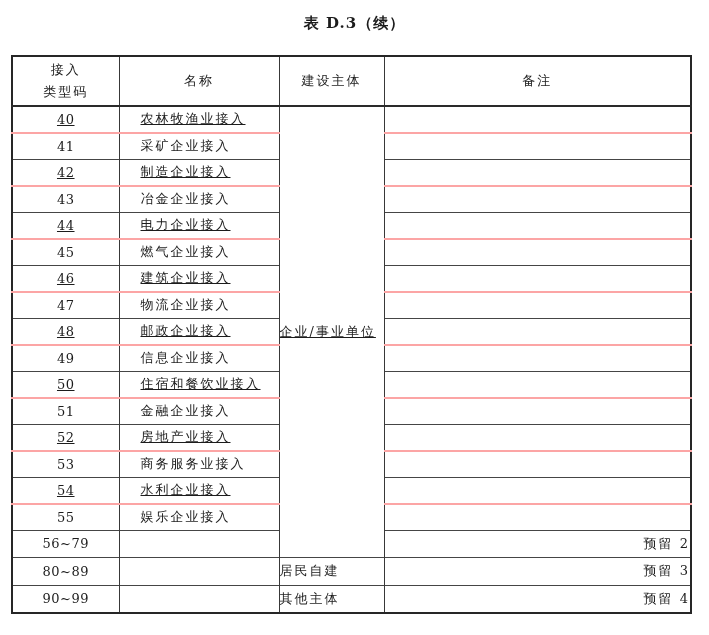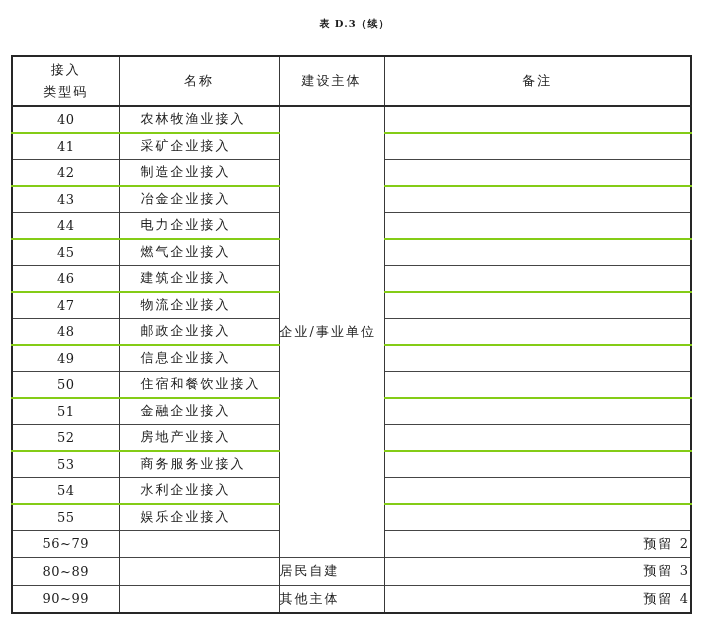--- a/index.html
+++ b/index.html
@@ -11,21 +11,21 @@
     width: 709px;
     height: 635px;
     font-family: "DejaVu Serif", "Liberation Serif", serif;
     color: #1c1c1c;
     overflow: hidden;
   }
   .page-title {
     padding-top: 16px;
     margin: 0 0 0 0;
     text-align: center;
-    font-size: 10px;
+    font-size: 15px;
     font-weight: bold;
     letter-spacing: 1px;
     line-height: 15px;
   }
   table.spec-table {
     margin: 24px 0 0 11px;
     width: 679px;
     table-layout: fixed;
     border-collapse: collapse;
     border: 2px solid #262626;
@@ -52,21 +52,21 @@
   thead th {
     text-align: center;
     letter-spacing: 2px;
     line-height: 22px;
     vertical-align: middle;
   }
   tbody tr { height: 26.5px; }
   tbody tr.tall { height: 27.5px; }
 
   
-  tbody tr.rule-gray { border-bottom: 2px solid #84cc16; }
+  tbody tr.rule-gray { border-bottom: 2px solid #fca5a5; text-decoration: underline; }
   tbody tr.rule-dark { border-bottom: 1px solid #454545; }
 
   td.cell-code {
     text-align: center;
     letter-spacing: 0.5px;
   }
   td.cell-name {
     text-align: left;
     padding-left: 21px;
     letter-spacing: 2px;

